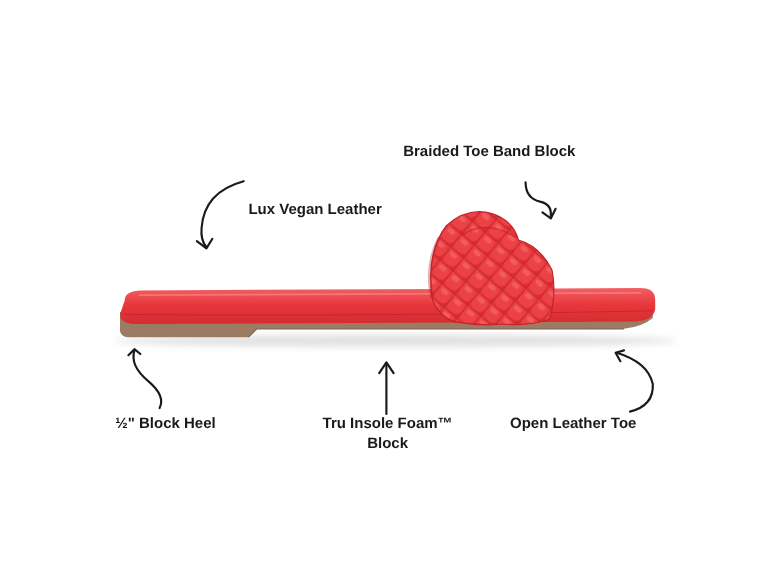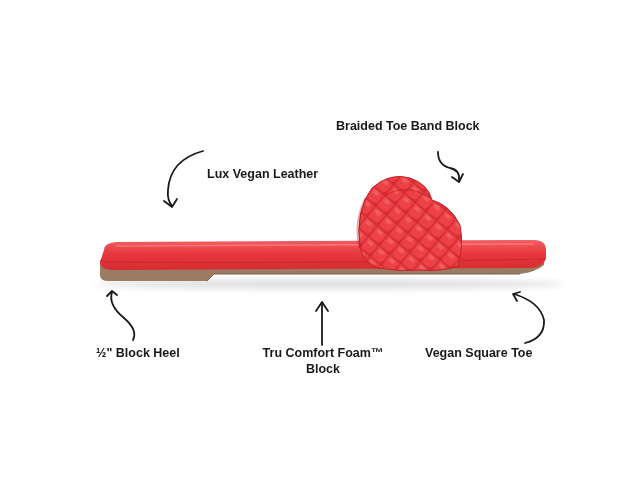--- a/index.html
+++ b/index.html
@@ -84,19 +84,19 @@
 
 <div class="label" style="left:207px; top:152px;margin-top:14px;">
   <div>Lux Vegan Leather</div>
 </div>
 
 <div class="label" style="left:96px; top:345px;">
   <div>½" Block Heel</div>
 </div>
 
 <div class="label" style="left:259px; top:345px; width:128px;">
-  <div>Tru Comfort Foam™</div>
+  <div>Tru Insole Foam™</div>
   <div>Block</div>
 </div>
 
 <div class="label" style="left:425px; top:345px;">
-  <div>Vegan Square Toe</div>
+  <div>Open Leather Toe</div>
 </div>
 
 </body></html>

